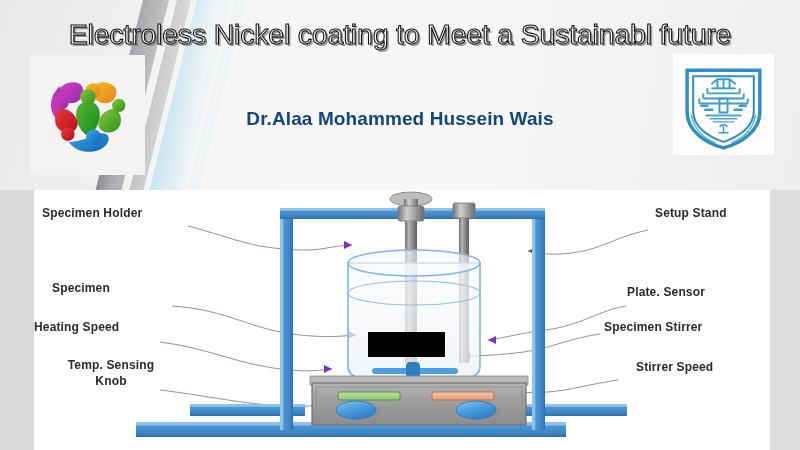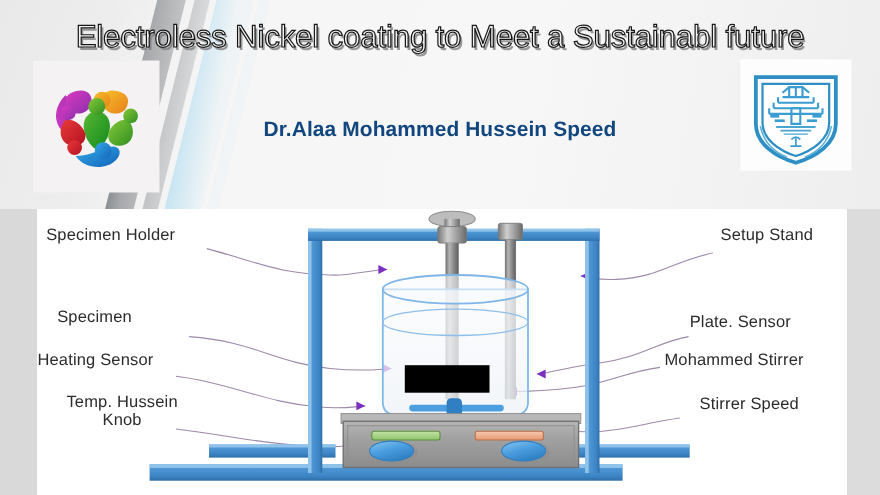--- a/index.html
+++ b/index.html
@@ -54,42 +54,42 @@
 
   
   #panel{
     position:absolute;left:0;top:190px;width:800px;height:260px;
     background:linear-gradient(90deg,#d9d9d9 0%,#d9d9d9 4.2%,#ffffff 4.2%,#ffffff 96.3%,#dcdcdc 96.3%,#dcdcdc 100%);
     overflow:hidden;
   }
   #diagram{position:absolute;left:0;top:0;width:800px;height:260px;}
 
   .lbl{
-    position:absolute;font-weight:400;color:#2b2b2b;
-    font-size:15px;line-height:15.5px;letter-spacing:.15px;
+    position:absolute;font-weight:700;color:#2b2b2b;
+    font-size:12px;line-height:15.5px;letter-spacing:.15px;
     white-space:pre-line;
   }
   .lbl.l{text-align:left;}
   .lbl.r{text-align:center;}
   .lbl.c{text-align:center;}
 </style>
 </head>
 <body>
 
 <div id="slide">
 
   <div id="header">
     <div class="stripe dark1"></div>
     <div class="stripe dark2"></div>
     <div class="stripe blue1"></div>
     <div class="stripe blue2"></div>
     <div class="hdr-veil"></div>
 
     <div id="title">Electroless Nickel coating to Meet a Sustainabl future</div>
-    <div id="presenter">Dr.Alaa Mohammed Hussein Speed</div>
+    <div id="presenter">Dr.Alaa Mohammed Hussein Wais</div>
 
     <div id="logo-left">
       <svg class="ring" viewBox="0 0 100 100">
         <defs>
           <linearGradient id="gp" x1="0" y1="0" x2="1" y2="1">
             <stop offset="0" stop-color="#d93ac0"></stop>
               <stop offset="1" stop-color="#8e2fae"></stop>
             </linearGradient>
           <linearGradient id="go" x1="0" y1="0" x2="1" y2="1">
             <stop offset="0" stop-color="#f5c02a"></stop>
@@ -299,23 +299,23 @@
 
         <ellipse cx="358" cy="221" rx="22" ry="10" fill="#8e8e8e" opacity=".55"></ellipse>
         <ellipse cx="356" cy="220" rx="20" ry="9" fill="url(#knobG)" stroke="#2f7fc2" stroke-width="1"></ellipse>
         <ellipse cx="478" cy="221" rx="22" ry="10" fill="#8e8e8e" opacity=".55"></ellipse>
         <ellipse cx="476" cy="220" rx="20" ry="9" fill="url(#knobG)" stroke="#2f7fc2" stroke-width="1"></ellipse>
       </g>
     </svg>
 
     <div class="lbl l" style="left:42px;top:16px;">Specimen Holder</div>
     <div class="lbl l" style="left:52px;top:91px;">Specimen</div>
-    <div class="lbl l" style="left:34px;top:130px;">Heating Sensor</div>
-    <div class="lbl c" style="left:26px;top:168px;width:170px;">Temp. Hussein
+    <div class="lbl l" style="left:34px;top:130px;">Heating Speed</div>
+    <div class="lbl c" style="left:26px;top:168px;width:170px;">Temp. Sensing
 Knob</div>
 
     <div class="lbl r" style="left:655px;top:16px;">Setup Stand</div>
     <div class="lbl r" style="left:627px;top:95px;">Plate. Sensor</div>
-    <div class="lbl r" style="left:604px;top:130px;">Mohammed Stirrer</div>
+    <div class="lbl r" style="left:604px;top:130px;">Specimen Stirrer</div>
     <div class="lbl r" style="left:625px;top:170px;margin-left:11px;">Stirrer Speed</div>
   </div>
 
 </div>
 
 </body></html>

